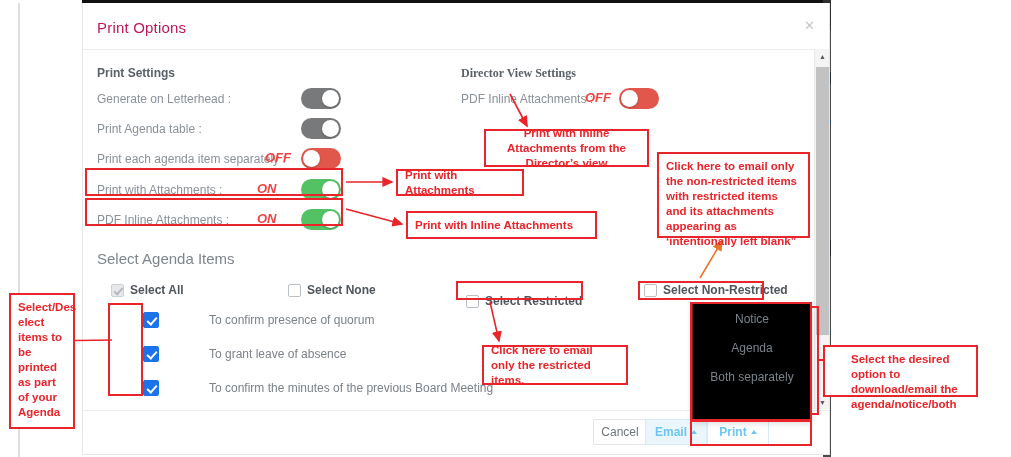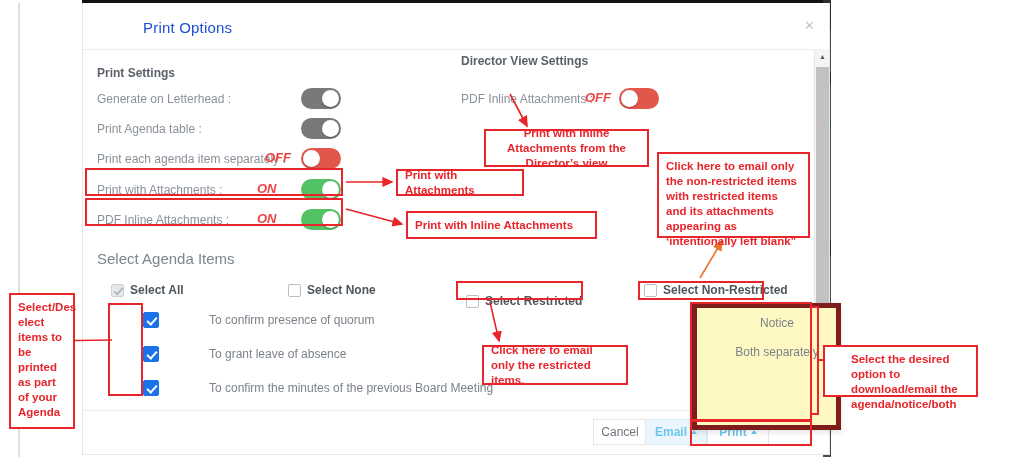--- a/index.html
+++ b/index.html
@@ -20,21 +20,21 @@
   #right-dark-strip .seg4{position:absolute;left:0;top:240px;width:8px;height:16px;background:#23262b;}
   #right-dark-strip .seg5{position:absolute;left:0;top:330px;width:8px;height:5px;background:#2a4a5e;}
 
   
   #modal{
     position:absolute;left:82px;top:3px;width:748px;height:452px;
     background:#ffffff;border:1px solid #e6e6e6;border-top:none;
     box-sizing:border-box;
   }
   #modal-header{position:relative;height:46px;border-bottom:1px solid #ececec;}
-  #modal-title{position:absolute;left:14px;top:16px;font-size:15px;color:#1d4ed8;letter-spacing:.2px;margin-left:46px;}
+  #modal-title{position:absolute;left:14px;top:16px;font-size:15px;color:#be185d;letter-spacing:.2px;}
   #modal-close{
     position:absolute;right:14px;top:16px;font-size:13px;color:#c3c8cc;
     cursor:pointer;line-height:1;
   }
   #modal-body{position:relative;height:360px;overflow:hidden;}
   #modal-footer{
     position:relative;height:44px;border-top:1px solid #ececec;
   }
 
   
@@ -120,23 +120,22 @@
   #btn-print{right:60px;width:62px;color:#6ec6f0;border-color:#d9ecf6;font-weight:bold;}
   .caret-up{
     display:inline-block;margin-left:4px;width:0;height:0;
     border-left:3px solid transparent;border-right:3px solid transparent;
     border-bottom:4px solid #6ec6f0;
   }
 
   
   #dropdown{
     position:absolute;left:692px;top:303px;width:118px;height:117px;
-    background:#fef9c3;border:5px solid #7f1d1d;box-shadow:0 2px 6px rgba(0,0,0,.12);
+    background:#000000;border:1px solid #7f1d1d;box-shadow:0 2px 6px rgba(0,0,0,.12);
     z-index:14;
-    padding-left:21px;
   }
   #dropdown .dd-item{
     height:29px;display:flex;align-items:center;justify-content:center;
     font-size:12px;color:#7b828a;cursor:pointer;white-space:nowrap;
   }
 
   
   .anno{
     position:absolute;border:2px solid #e8252a;background:transparent;
     color:#e8252a;font-size:11.5px;font-weight:bold;line-height:15px;
@@ -202,21 +201,21 @@
     </div>
 
     <div class="setting-row" style="left:14px;top:157px;width:290px;">
       <div class="setting-label">PDF Inline Attachments :</div>
       <div class="setting-state" style="left:160px;">ON</div>
       <div class="toggle on-green" style="left:204px;">
           <div class="knob"></div>
         </div>
     </div>
 
-    <div class="section-head" style="left:378px;top:4px;">Director View Settings</div>
+    <div class="section-head" style="left:378px;top:16px;font-family:Liberation Serif, serif;">Director View Settings</div>
 
     <div class="setting-row" style="left:378px;top:36px;width:300px;">
       <div class="setting-label">PDF Inline Attachments :</div>
       <div class="setting-state" style="left:124px;">OFF</div>
       <div class="toggle off-red" style="left:158px;">
           <div class="knob"></div>
         </div>
     </div>
 
     <div id="agenda-title">Select Agenda Items</div>
@@ -264,20 +263,21 @@
   <div id="modal-scrollbar">
     <div class="arrow up">▲</div>
     <div class="thumb"></div>
     <div class="arrow down">▼</div>
   </div>
 
 </div>
 
 <div id="dropdown">
   <div class="dd-item">Notice</div>
+  <div class="dd-item">Agenda</div>
   <div class="dd-item">Both separately</div>
 </div>
 
 <div class="anno hl" style="left:85px;top:168px;width:258px;height:28px;"></div>
 <div class="anno hl" style="left:85px;top:198px;width:258px;height:28px;"></div>
 <div class="anno hl" style="left:456px;top:281px;width:127px;height:19px;"></div>
 <div class="anno hl" style="left:638px;top:281px;width:126px;height:19px;"></div>
 <div class="anno hl" style="left:108px;top:303px;width:35px;height:93px;"></div>
 <div class="anno hl" style="left:690px;top:302px;width:122px;height:119px;"></div>
 <div class="anno hl" style="left:690px;top:420px;width:122px;height:26px;"></div>

